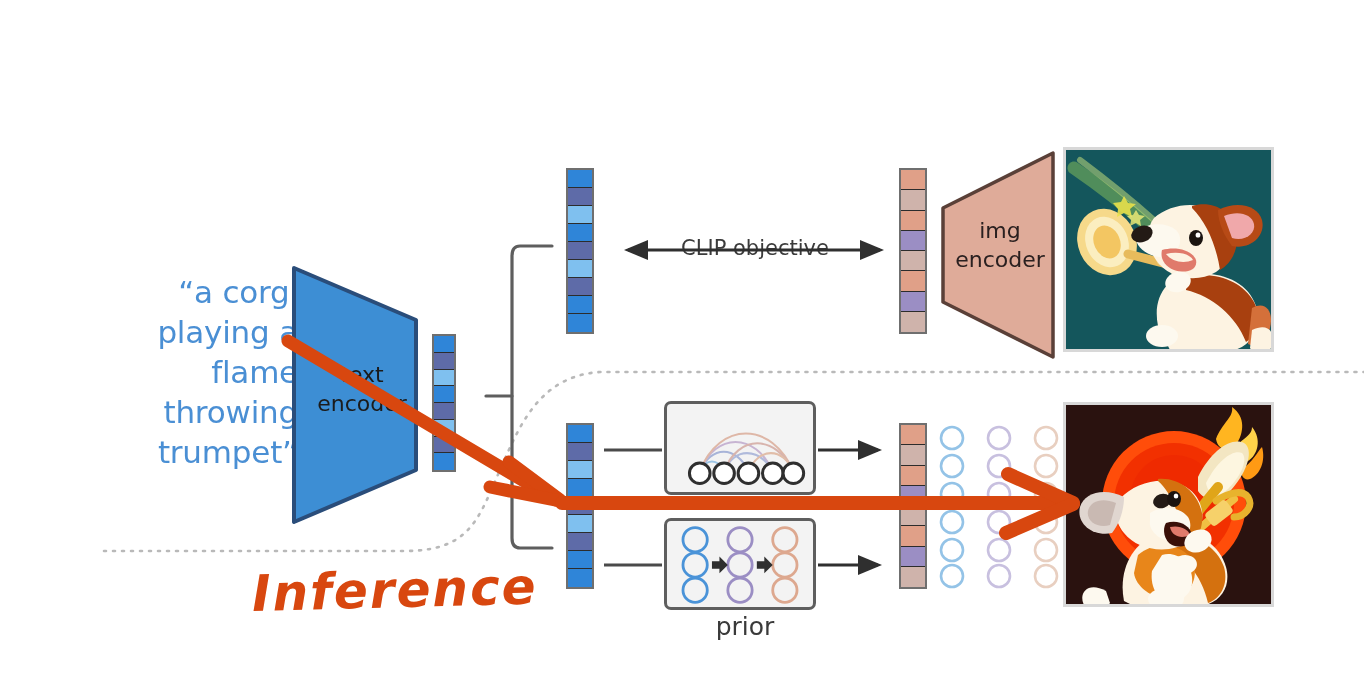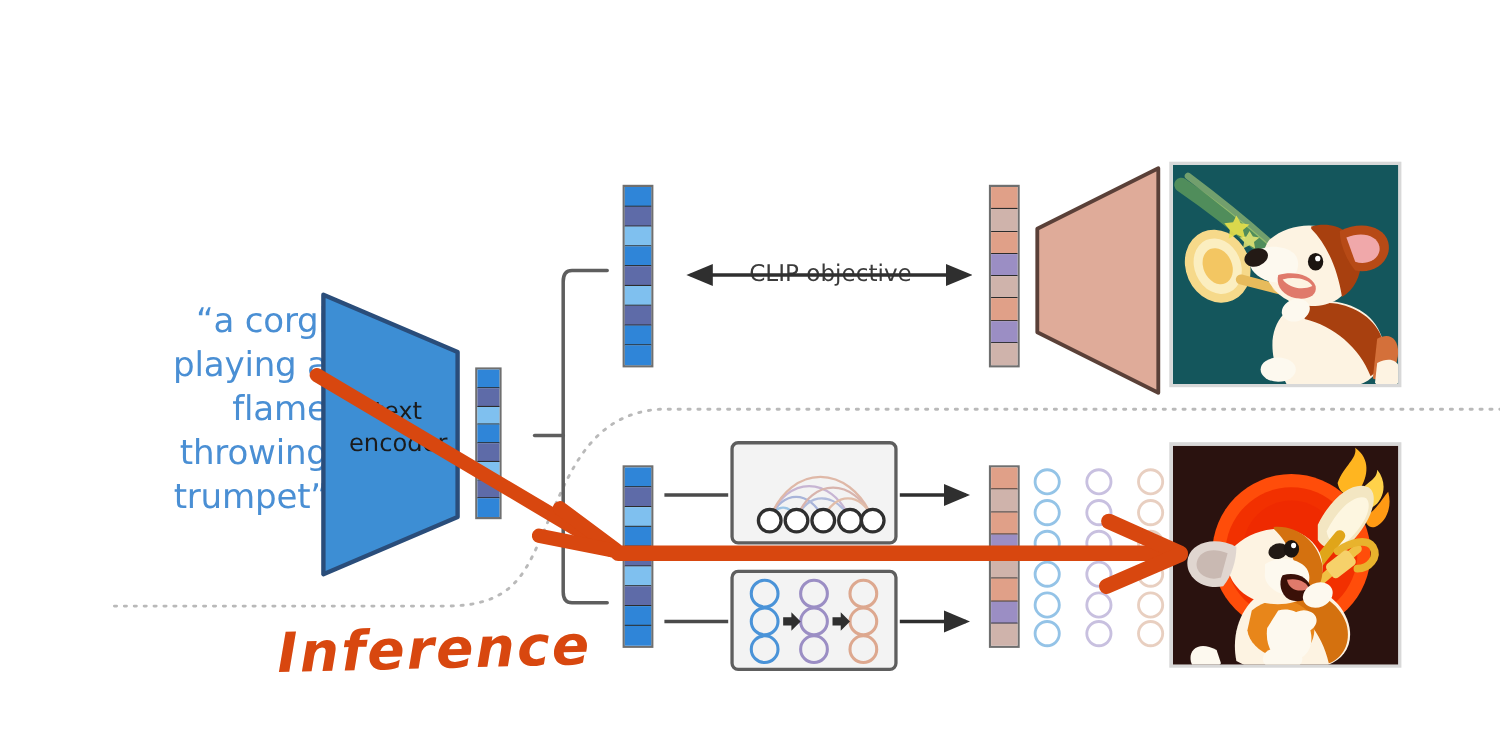--- a/index.html
+++ b/index.html
@@ -157,20 +157,24 @@
       <div class="cell" style="background: rgb(155, 142, 196); height: 12.5%;"></div>
       <div class="cell" style="background: rgb(207, 179, 171); height: 12.5%;"></div>
       <div class="cell" style="background: rgb(224, 160, 136); height: 12.5%;"></div>
       <div class="cell" style="background: rgb(155, 142, 196); height: 12.5%;"></div>
       <div class="cell" style="background: rgb(207, 179, 171); height: 12.5%;"></div>
     </div>
 
   <svg class="abs" id="img-encoder-wrap" viewBox="0 0 120 210" style="left:940px; top:150px; width:120px; height:210px;">
     <polygon points="3,58 113,3 113,207 3,152" fill="#dfab99" stroke="#5a4038" stroke-width="3.5" stroke-linejoin="round"></polygon>
   </svg>
+  <div class="abs" id="img-encoder-label">
+    <div>img</div>
+    <div>encoder</div>
+  </div>
 
   <div class="abs" id="clip-objective-label">CLIP objective</div>
 
   <div class="genimg" id="img-top" style="left:1063px; top:147px; width:211px; height:205px;">
     <svg viewBox="0 0 211 205" width="211" height="205">
       <rect x="0" y="0" width="211" height="205" fill="#14565c"></rect>
 
       <path d="M8,18 C40,40 62,58 80,74" stroke="#9ad05a" stroke-width="13" opacity="0.45" fill="none" stroke-linecap="round"></path>
       <path d="M14,10 C46,34 70,54 88,70" stroke="#cfe87d" stroke-width="6" opacity="0.5" fill="none" stroke-linecap="round"></path>
 
@@ -345,20 +349,21 @@
       <ellipse cx="110" cy="91" rx="2.3" ry="2.5" fill="#ffffff"></ellipse>
 
       <ellipse cx="132" cy="136" rx="14" ry="11" fill="#fdf9ef" transform="rotate(-24 132 136)"></ellipse>
       <ellipse cx="118" cy="160" rx="13" ry="10" fill="#fdf9ef" transform="rotate(-10 118 160)"></ellipse>
       <ellipse cx="100" cy="194" rx="18" ry="11" fill="#fdf9ef"></ellipse>
 
       <path d="M40,186 C22,176 12,188 18,200 C24,208 38,206 44,198 Z" fill="#fdf9ef"></path>
     </svg>
   </div>
 
+  <div class="abs caption" id="prior-label">prior</div>
 
   <svg class="overlay">
     <defs>
       <marker id="arrowR" viewBox="0 0 12 10" refX="10" refY="5" markerWidth="8" markerHeight="8" orient="auto-start-reverse">
         <path d="M0,0 L12,5 L0,10 z" fill="#2f2f2f"></path>
       </marker>
       <marker id="arrowL" viewBox="0 0 12 10" refX="2" refY="5" markerWidth="8" markerHeight="8" orient="auto">
         <path d="M12,0 L0,5 L12,10 z" fill="#2f2f2f"></path>
       </marker>
     </defs>

